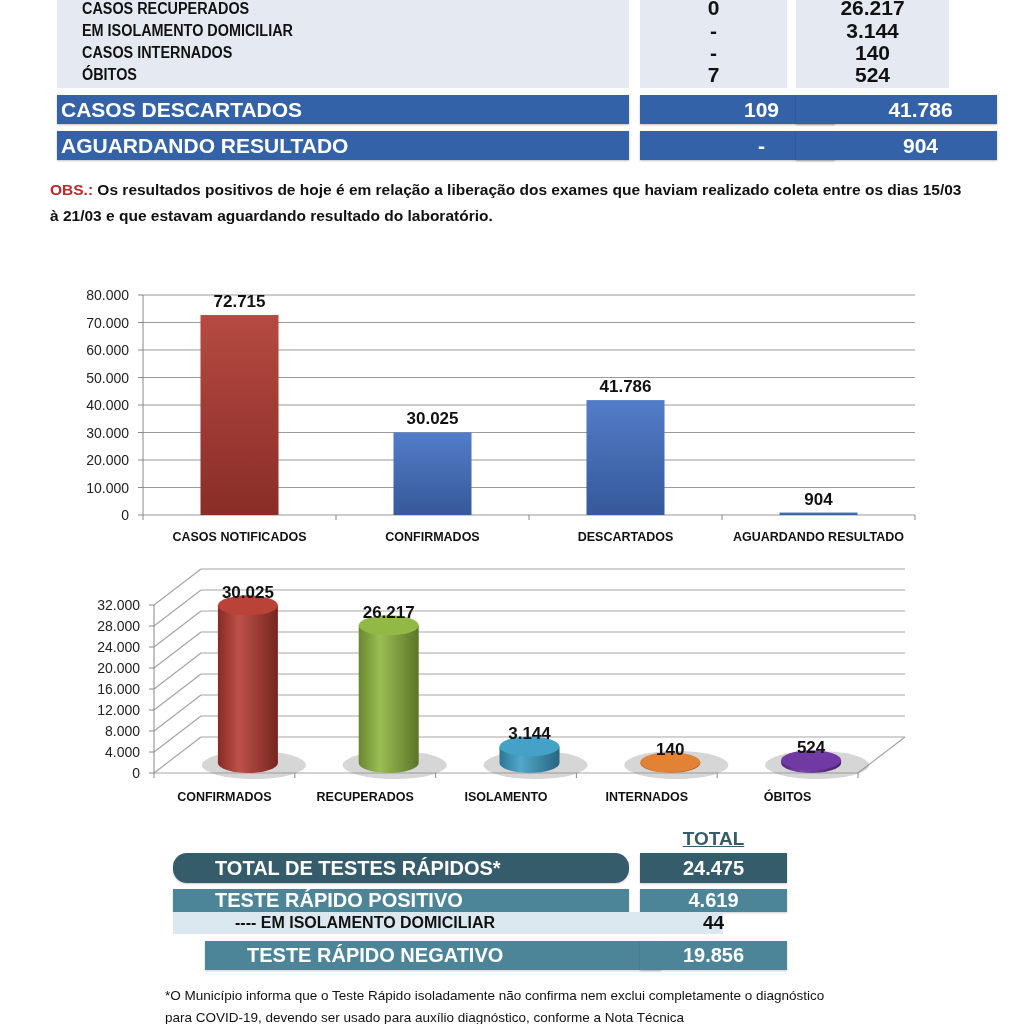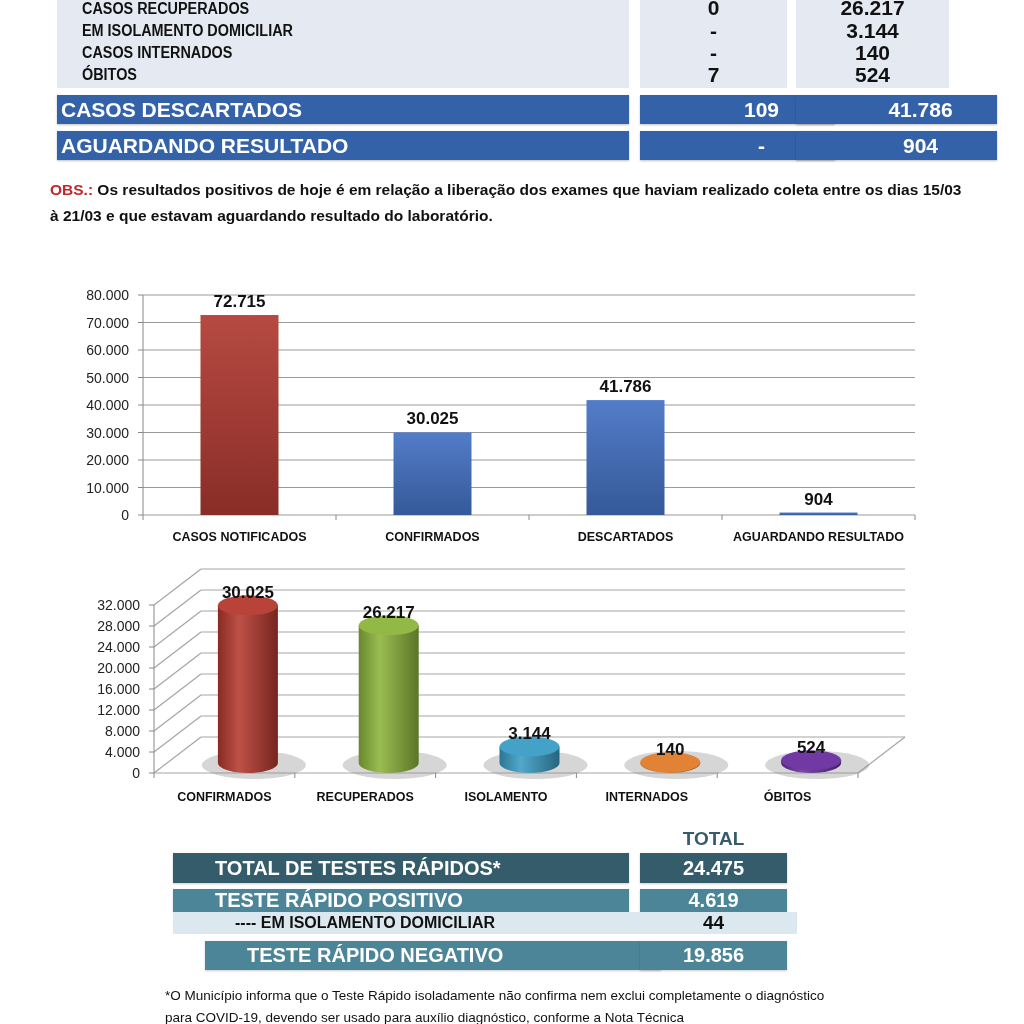--- a/index.html
+++ b/index.html
@@ -231,28 +231,28 @@
     <text x="670.3000000000001" y="195.265" text-anchor="middle" font-size="17" font-weight="bold" fill="#111">140</text>
     <text x="646.8000000000001" y="241" text-anchor="middle" font-size="12.5" font-weight="bold" fill="#111">INTERNADOS</text>
     <ellipse cx="817.1" cy="205" rx="52" ry="14" fill="#8a8a8a" opacity="0.35"></ellipse>
     <path d="M781.1,200.249 L781.1,203 A30,10 0 0 0 841.1,203 L841.1,200.249 Z" fill="url(#g2_4)"></path>
     <ellipse cx="811.1" cy="200.249" rx="30" ry="10" fill="#7139a3"></ellipse>
     <text x="811.1" y="193.249" text-anchor="middle" font-size="17" font-weight="bold" fill="#111">524</text>
     <text x="787.6" y="241" text-anchor="middle" font-size="12.5" font-weight="bold" fill="#111">ÓBITOS</text>
   </svg>
 
 <div>
-  <div class="abs" style="left:640px; top:828px; width:147px; text-align:center; font-weight:bold; font-size:19px; color:#355c6b;">TOTAL</div>
-
-  <div class="teal dark lbl" style="left:173px; top:853px; width:456px; height:30px;">TOTAL DE TESTES RÁPIDOS*</div>
+  <div class="abs" style="left:640px; top:828px; width:147px; text-align:center; font-weight:bold; font-size:19px; color:#355c6b;text-decoration:underline;">TOTAL</div>
+
+  <div class="teal dark lbl" style="left:173px; top:853px; width:456px; height:30px;border-radius:14px;">TOTAL DE TESTES RÁPIDOS*</div>
   <div class="teal dark val" style="left:640px; top:853px; width:147px; height:30px;">24.475</div>
 
   <div class="teal mid lbl" style="left:173px; top:889px; width:456px; height:23px;">TESTE RÁPIDO POSITIVO</div>
   <div class="teal mid val" style="left:640px; top:889px; width:147px; height:23px;">4.619</div>
 
-  <div class="sub-row" style="left:173px; top:912px; width:624px; height:22px; padding-left:62px; box-sizing:border-box;">---- EM ISOLAMENTO DOMICILIAR</div>
+  <div class="sub-row" style="left:173px; top:912px; width:550px; height:22px; padding-left:62px; box-sizing:border-box;">---- EM ISOLAMENTO DOMICILIAR</div>
   <div class="abs" style="left:640px; top:912px; width:147px; height:22px; text-align:center; font-weight:bold; font-size:19px; line-height:22px;">44</div>
 
   <div class="teal mid lbl" style="left:173px; top:941px; width:456px; height:29px;margin-left:32px;">TESTE RÁPIDO NEGATIVO</div>
   <div class="teal mid val" style="left:640px; top:941px; width:147px; height:29px;">19.856</div>
 </div>
 
 <div class="footnote">*O Município informa  que o Teste Rápido isoladamente não confirma nem exclui completamente o diagnóstico para COVID-19, devendo ser usado para auxílio diagnóstico, conforme a Nota Técnica</div>
 
 </body></html>

